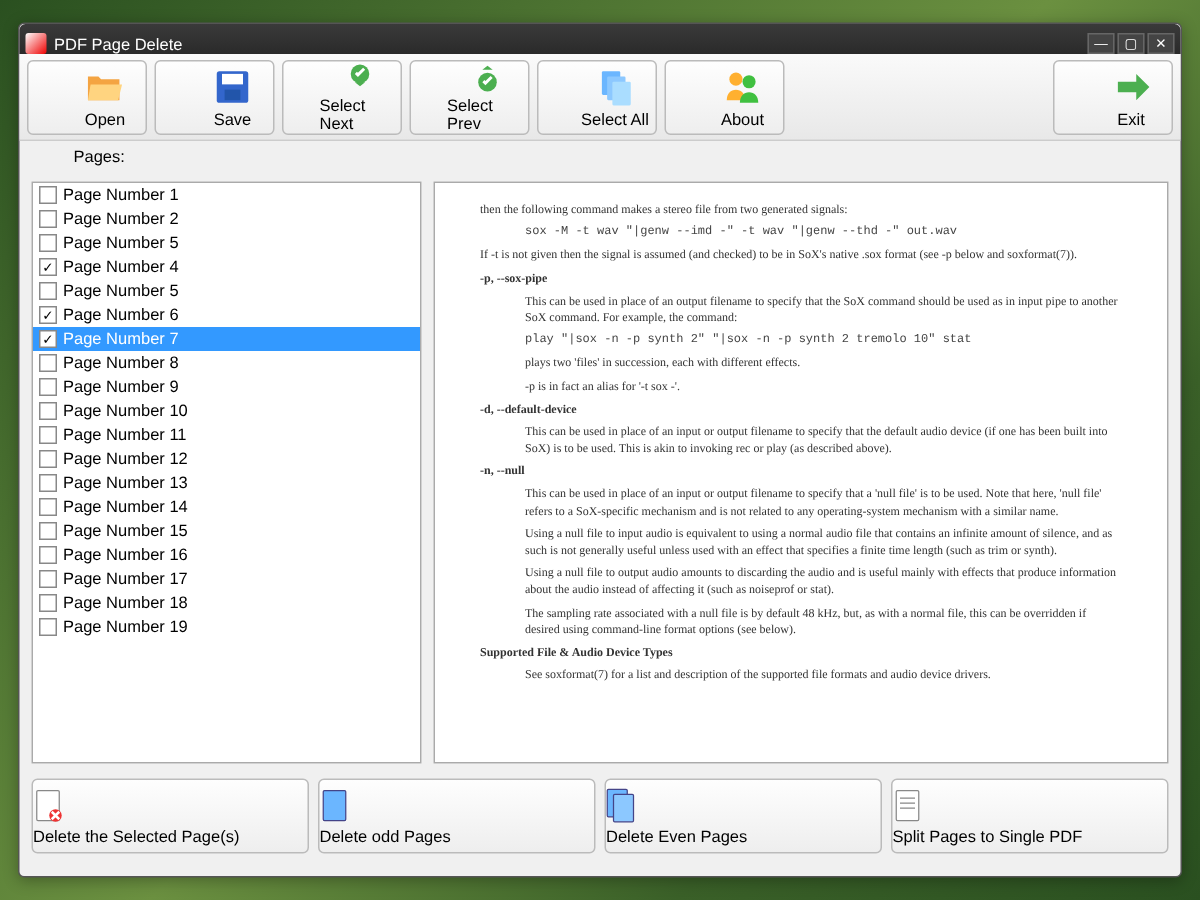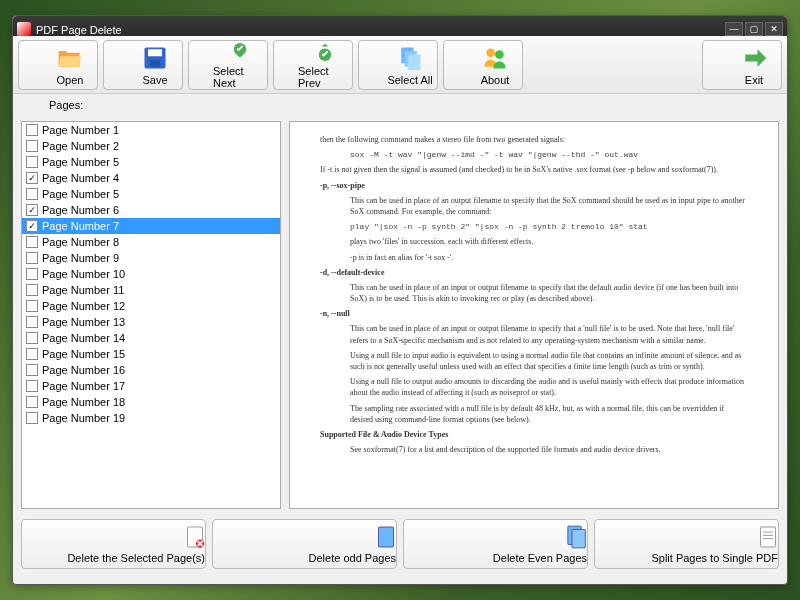--- a/index.html
+++ b/index.html
@@ -138,21 +138,21 @@
   display: flex;
   gap: 6px;
 }
 .bbutton {
   flex: 1;
   background: linear-gradient(#fefefe, #eee);
   border: 1px solid #bbb;
   border-radius: 4px;
   display: flex;
   flex-direction: column;
-  align-items: flex-end;
+  align-items: flex-start;
   justify-content: center;
   cursor: pointer;
   font-size: 11px;
   gap: 2px;
 }
 .bicon { width: 20px; height: 26px; }
 ::-webkit-scrollbar { width: 16px; }
 ::-webkit-scrollbar-track { background: #f0f0f0; border-left: 1px solid #ddd; }
 ::-webkit-scrollbar-thumb { background: #ccc; border: 1px solid #aaa; border-radius: 2px; }
 ::-webkit-scrollbar-button { background: #e8e8e8; height: 16px; border: 1px solid #bbb; }

